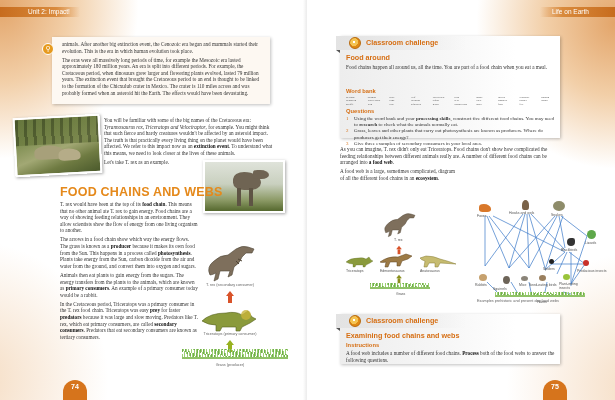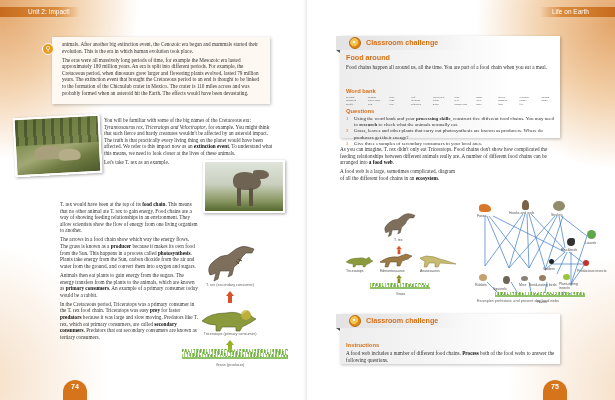--- a/index.html
+++ b/index.html
@@ -143,20 +143,21 @@
       <p>Let's take T. rex as an example.</p>
     </div>
 
     <div class="photo photo-trex">
       <div class="body"></div>
         <div class="head"></div>
         <div class="leg1"></div>
         <div class="leg2"></div>
     </div>
 
+    <div class="section-title">FOOD CHAINS AND WEBS</div>
 
     <div class="col-left-2 body-text" style="top:201px;">
       <p><span>T. rex would have been at the top of its </span><b>food chain</b><span>. This means that no other animal ate T. rex to gain energy. Food chains are a way of showing feeding relationships in an environment. They allow scientists show the flow of energy from one living organism to another.</span></p>
       <p><span>The arrows in a food chain show which way the energy flows. The grass is known as a </span><b>producer</b><span> because it makes its own food from the Sun. This happens in a process called </span><b>photosynthesis</b><span>. Plants take energy from the Sun, carbon dioxide from the air and water from the ground, and convert them into oxygen and sugars.</span></p>
       <p><span>Animals then eat plants to gain energy from the sugars. The energy transfers from the plants to the animals, which are known as </span><b>primary consumers</b><span>. An example of a primary consumer today would be a rabbit.</span></p>
       <p><span>In the Cretaceous period, Triceratops was a primary consumer in the T. rex food chain. Triceratops was easy </span><b>prey</b><span> for faster </span><b>predators</b><span> because it was large and slow moving. Predators like T. rex, which eat primary consumers, are called </span><b>secondary consumers</b><span>. Predators that eat secondary consumers are known as tertiary consumers.</span></p>
     </div>
 
     <div class="fc-diagram">
       <svg class="creature" style="left:22px;top:-2px;" width="56" height="42" viewBox="0 0 56 42">
@@ -361,19 +362,20 @@
       <div class="grass" style="left:28px;top:96px;width:90px;height:5px;"></div>
       <div class="fw-label" style="left:70px;top:104px;">Plants</div>
     </div>
     <div class="fw-caption">Examples prehistoric and present day food webs</div>
 
     <div class="challenge challenge-2">
       <div class="ch-header"></div>
       <div class="ch-fold"></div>
       <div class="ch-badge"></div>
       <div class="ch-title">Classroom challenge</div>
+      <div class="ch-h2" style="top:17px;">Examining food chains and webs</div>
       <div class="ch-h3" style="top:28px;">Instructions</div>
       <div class="ch-text body-text" style="top:36px;"><span>A food web includes a number of different food chains. </span><b>Process</b><span> both of the food webs to answer the following questions.</span></div>
     </div>
 
     <div class="page-num page-num-right">75</div>
   </div>
 </div>
 
 </body></html>

